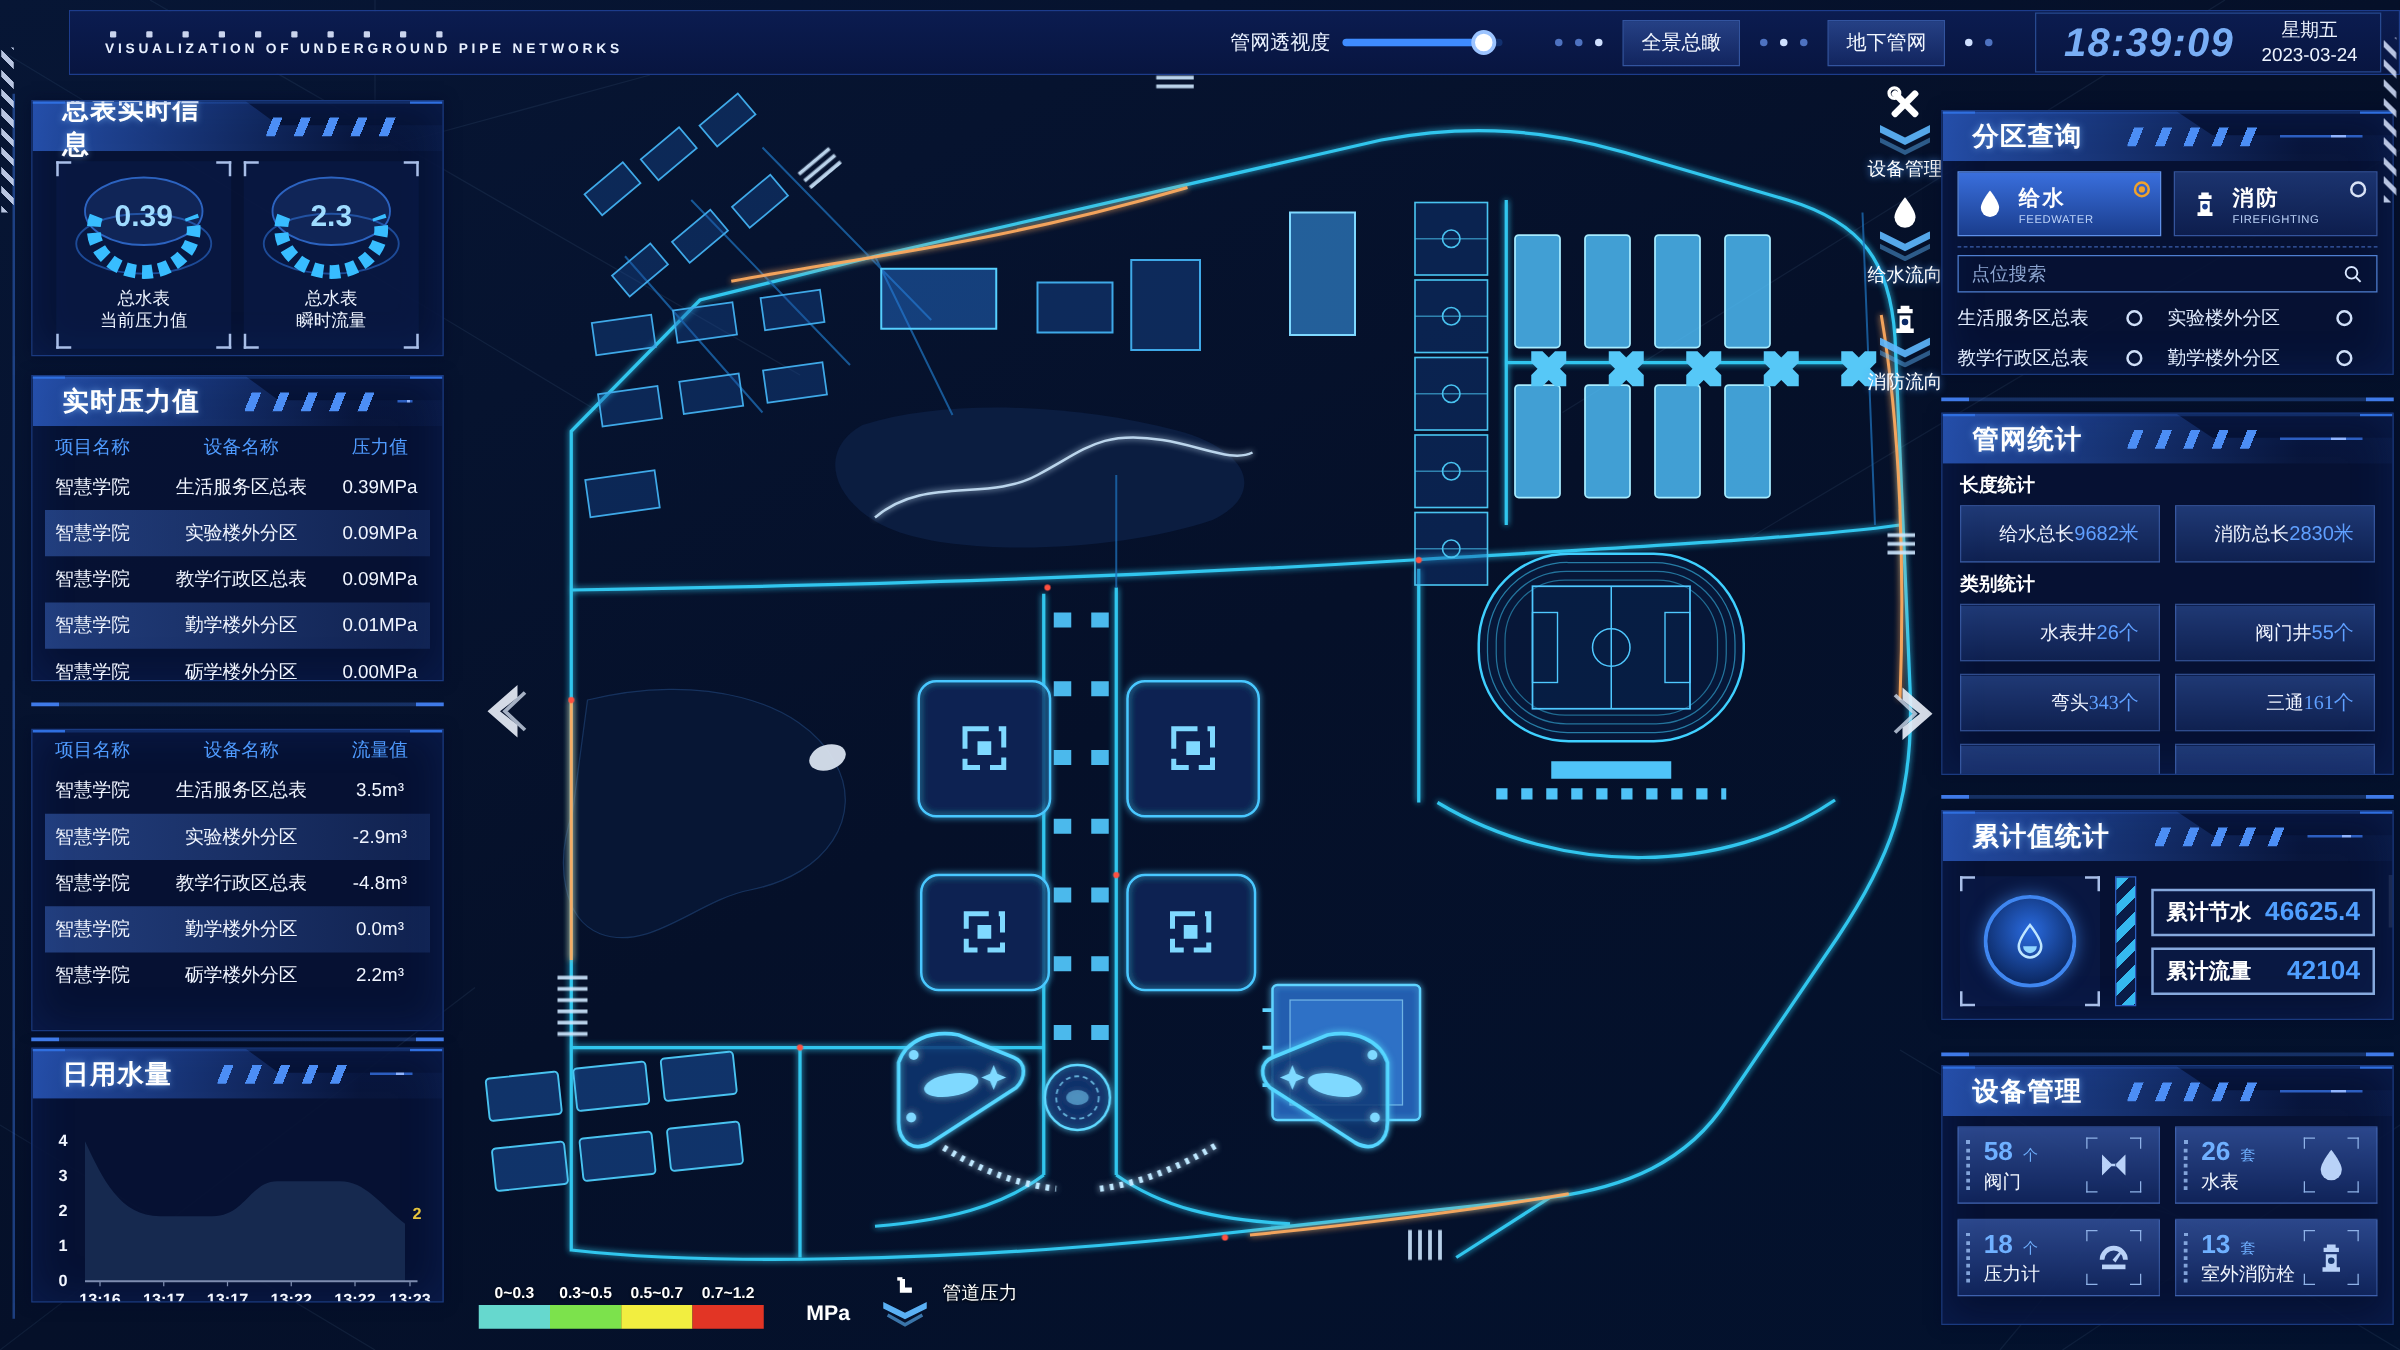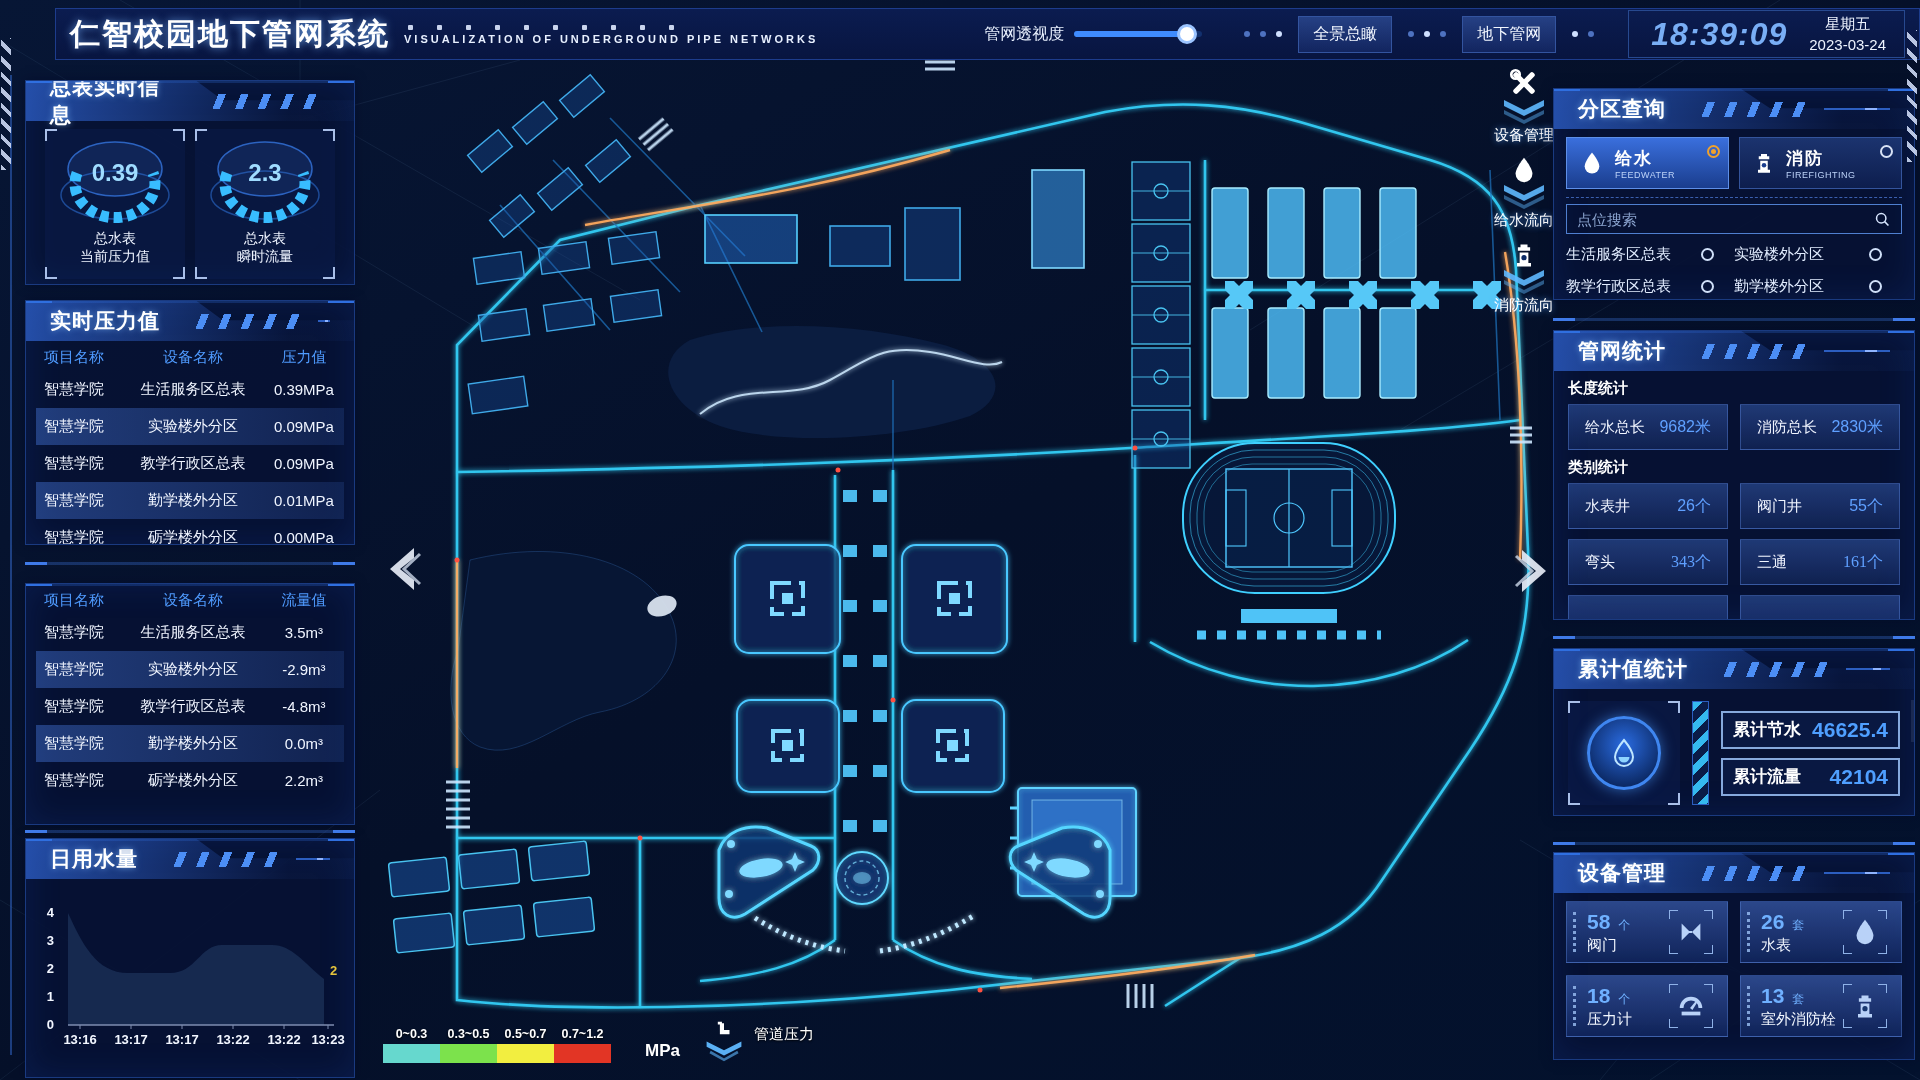--- a/index.html
+++ b/index.html
@@ -64,21 +64,21 @@
   .hline { position:relative; flex:1; height:2px; margin-left:10px;
     background:linear-gradient(90deg,#2c5ec0 0 62%,#8fb4ff 62% 80%,#2c5ec0 80%); }
 
   .hsep { position:absolute; height:3px; z-index:21;
     background:linear-gradient(90deg,#3f7ae8 0 22px,rgba(63,122,232,.3) 22px calc(100% - 22px),#3f7ae8 calc(100% - 22px)); }
 
   
   .p-meter { left:25px; top:80px;  width:330px; height:205px; }
   .p-press { left:25px; top:300px; width:330px; height:245px; }
   .p-flow  { left:25px; top:583px; width:330px; height:242px; }
-  .p-daily { left:25px; top:838px; width:330px; height:240px; }
+  .p-daily { left:25px; top:838px; width:330px; height:204px; }
   
   .p-zone  { left:1553px; top:88px;  width:362px; height:212px; }
   .p-net   { left:1553px; top:330px; width:362px; height:290px; }
   .p-cum   { left:1553px; top:648px; width:362px; height:168px; }
   .p-dev   { left:1553px; top:852px; width:362px; height:208px; }
 
   
   .gauge-row { display:flex; justify-content:space-around; padding:8px 14px 0; }
   .gauge-card { position:relative; width:140px; height:150px; display:flex; flex-direction:column;
     align-items:center; background:rgba(15,35,90,.35); }
@@ -122,21 +122,21 @@
   .zone-search input::placeholder { color:#8aa3ce; }
   .zone-list { display:grid; grid-template-columns:1fr 1fr; padding:4px 12px 0; }
   .zone-item { display:flex; align-items:center; justify-content:space-between; height:32px;
     padding-right:20px; cursor:pointer; }
   .zone-item span { color:#e2edff; font-size:15px; }
   .zone-item i { width:13px; height:13px; border-radius:50%; border:2px solid #cfdff8; }
 
   
   .net-sec { color:#fff; font-size:15px; font-weight:bold; padding:8px 14px 6px; }
   .stat-grid { display:grid; grid-template-columns:1fr 1fr; gap:12px; padding:0 14px; }
-  .stat-box { height:46px; display:flex; align-items:center; justify-content:space-between;
+  .stat-box { height:46px; display:flex; align-items:center; justify-content:flex-end;
     padding:0 16px; border:1px solid rgba(95,140,230,.4);
     background:linear-gradient(180deg,rgba(66,112,210,.42),rgba(28,55,125,.4)); }
   .stat-box b { color:#f0f5ff; font-size:15px; font-weight:normal; }
   .stat-box span { color:#5fa0ff; font-size:16px; }
   .stat-grid.mt { margin-top:10px;font-family:Liberation Serif, serif; }
 
   
   .cum-row-wrap { display:flex; gap:12px; padding:12px 14px 0; align-items:center; }
   .cum-icon-card { position:relative; width:112px; height:104px; display:flex;
     align-items:center; justify-content:center; background:rgba(12,30,80,.5); }
@@ -410,21 +410,20 @@
         <circle cx="980" cy="990" r="2.5"></circle>
     </g>
   </svg>
 
   <div class="hazard tl"></div>
   <div class="hazard tr"></div>
   <div class="edge-line"></div>
   <div class="edge-tick"></div>
 
   <div class="header">
-    <span class="app-title">仁智校园地下管网系统</span>
     <div class="title-side">
       <div class="dots-row">
         <i></i>
           <i></i>
           <i></i>
           <i></i>
           <i></i>
           <i></i>
           <i></i>
           <i></i>

